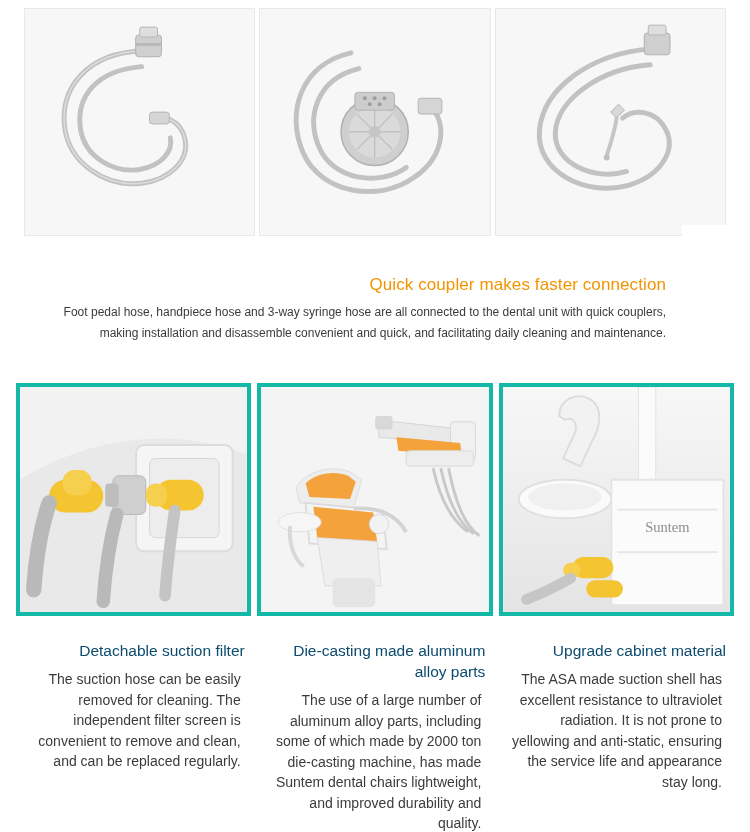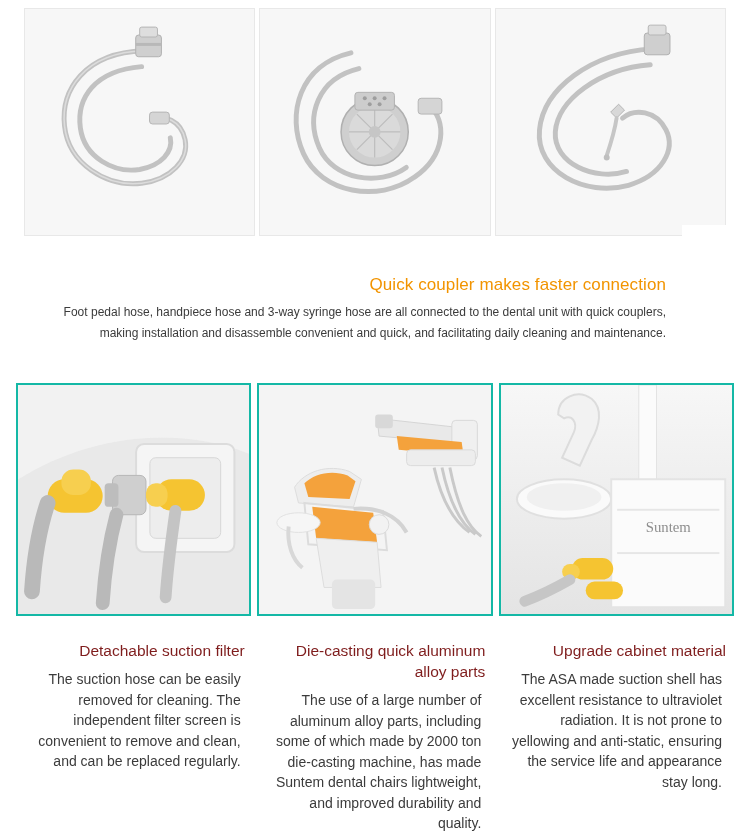--- a/index.html
+++ b/index.html
@@ -81,37 +81,37 @@
     width: 718px;
     height: 233px;
     display: flex;
     gap: 6px;
   }
   .photo-card {
     position: relative;
     width: 262px;
     height: 233px;
     overflow: hidden;
-    border: 2px solid #14b8a6;
+    border: 4px solid #14b8a6;
     background: #f4f4f4;
   }
   .photo-svg { display: block; width: 100%; height: 100%; }
 
   
   .text-row {
     position: absolute;
     left: 20px;
     top: 640px;
     width: 714px;
     display: flex;
     gap: 8px;
   }
   .text-col { width: 238px; padding-right: 8px; }
   .text-col h3 {
-    color: #7f1d1d;
+    color: #0c4a6e;
     font-size: 15.5px;
     font-weight: normal;
     line-height: 21px;
     margin: 0 0 8px 0;
   }
   .text-col p {
     color: #3b3b3b;
     font-size: 14px;
     line-height: 20.5px;
     margin: 4px;
@@ -313,21 +313,21 @@
       </svg>
     </div>
   </div>
 
   <div class="text-row">
     <div class="text-col">
       <h3>Detachable suction filter</h3>
       <p>The suction hose can be easily removed for cleaning. The independent filter screen is convenient to remove and clean, and can be replaced regularly.</p>
     </div>
     <div class="text-col">
-      <h3>Die-casting quick  aluminum alloy parts</h3>
+      <h3>Die-casting made  aluminum alloy parts</h3>
       <p>The use of a large number of aluminum alloy parts, including some of which made by 2000 ton die-casting machine, has made Suntem dental chairs lightweight, and improved durability and quality.</p>
     </div>
     <div class="text-col">
       <h3>Upgrade cabinet material</h3>
       <p>The ASA made suction shell has excellent resistance to ultraviolet radiation. It is not prone to yellowing and anti-static, ensuring the service life and appearance stay long.</p>
     </div>
   </div>
 
 </div>
 

